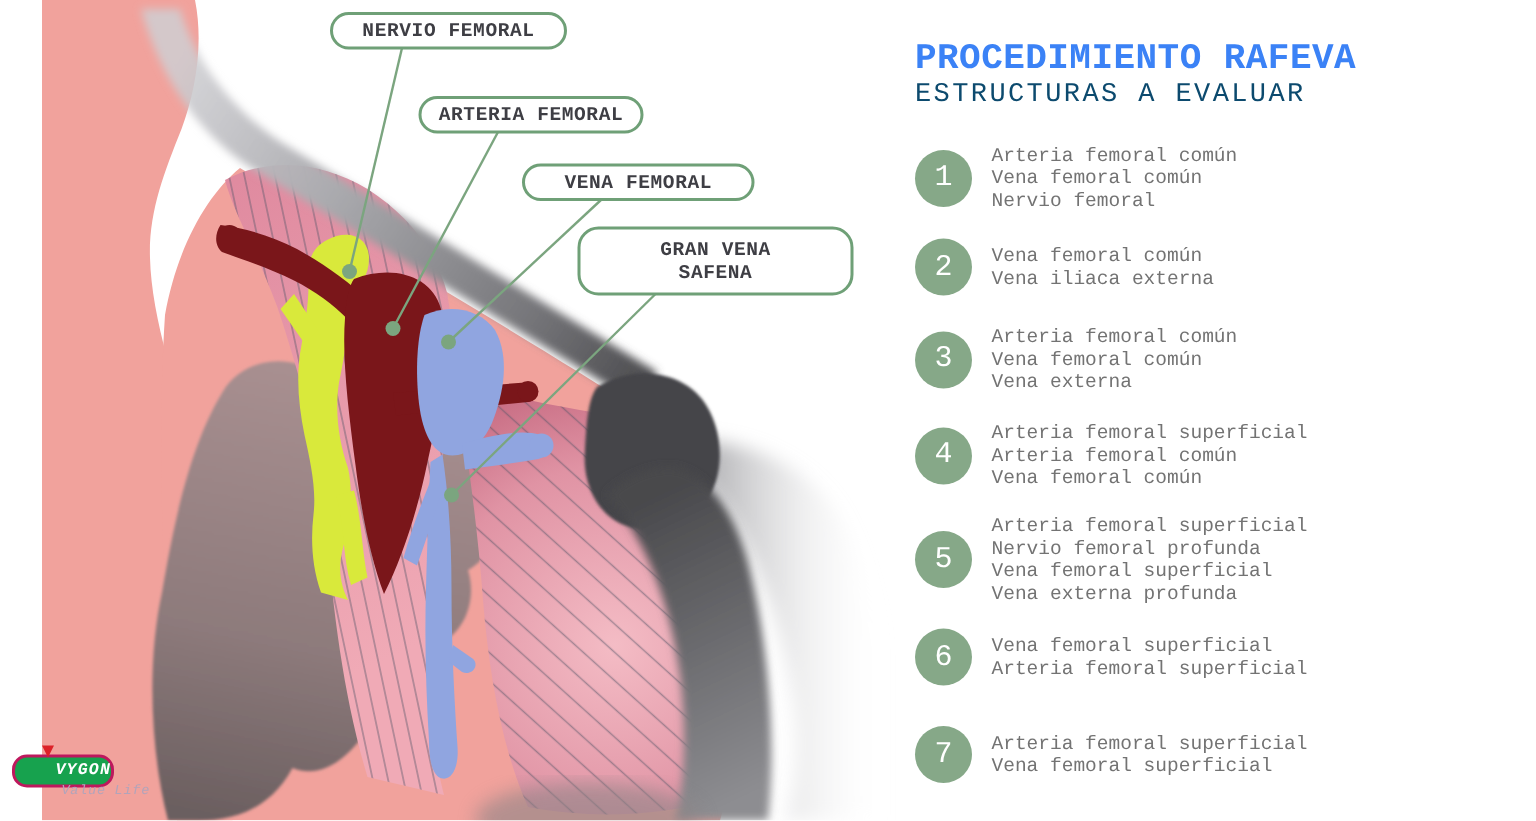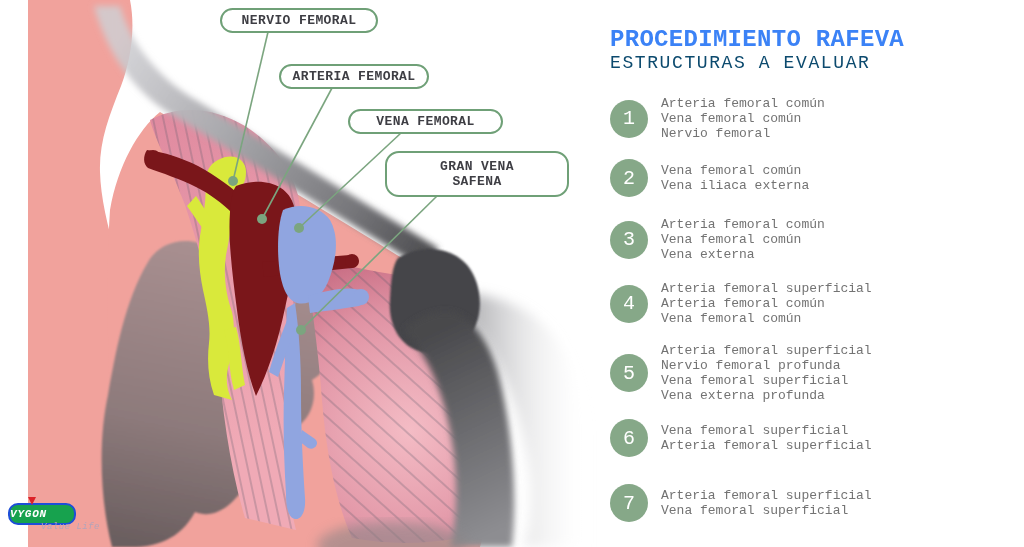--- a/index.html
+++ b/index.html
@@ -31,21 +31,21 @@
   .step{position:absolute;left:610px;display:flex;align-items:center;gap:13px;}
   .badge{
     width:38px;height:38px;border-radius:50%;background:#86a888;color:#ffffff;
     font-size:20px;font-weight:400;display:flex;align-items:center;justify-content:center;
     flex:0 0 auto;
   }
   .lines{font-size:13px;color:#737373;line-height:15px;white-space:nowrap;}
   
   .logo-pill{
     position:absolute;left:8px;top:503px;width:64px;height:18px;border-radius:10px;
-    background:#17a24e;border:2px solid #1d4ed8;display:flex;align-items:center;justify-content:flex-start;
+    background:#17a24e;border:2px solid #be185d;display:flex;align-items:center;justify-content:flex-end;
     z-index:6;
   }
   .logo-pill span{color:#ffffff;font-weight:bold;font-style:italic;font-size:11px;letter-spacing:.8px;}
   .logo-tri{
     position:absolute;left:28px;top:497px;width:0;height:0;z-index:7;
     border-left:4px solid transparent;border-right:4px solid transparent;border-top:8px solid #dc2127;
   }
   .logo-tagline{
     position:absolute;left:41px;top:522px;font-size:9px;font-style:italic;color:#b2a4ba;
     letter-spacing:.5px;z-index:6;text-align:right;

